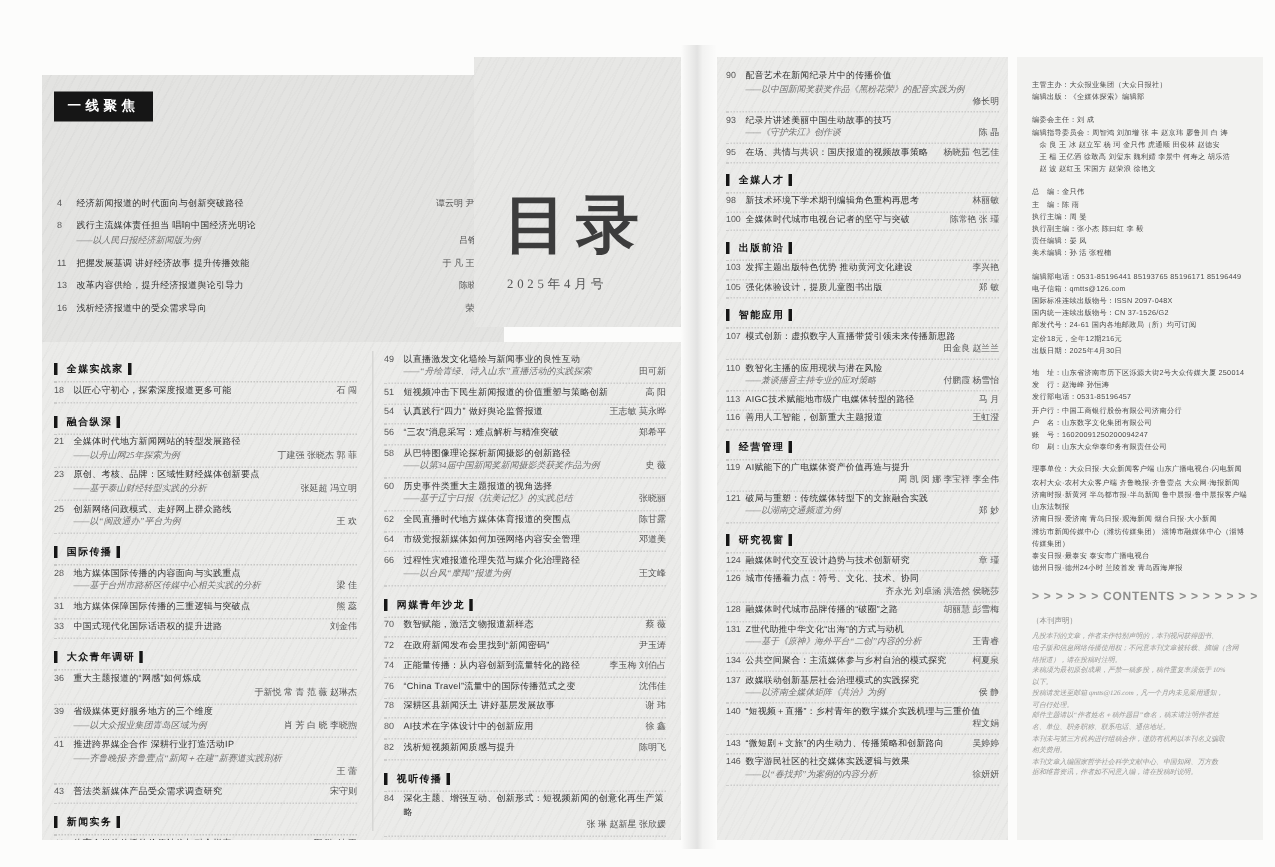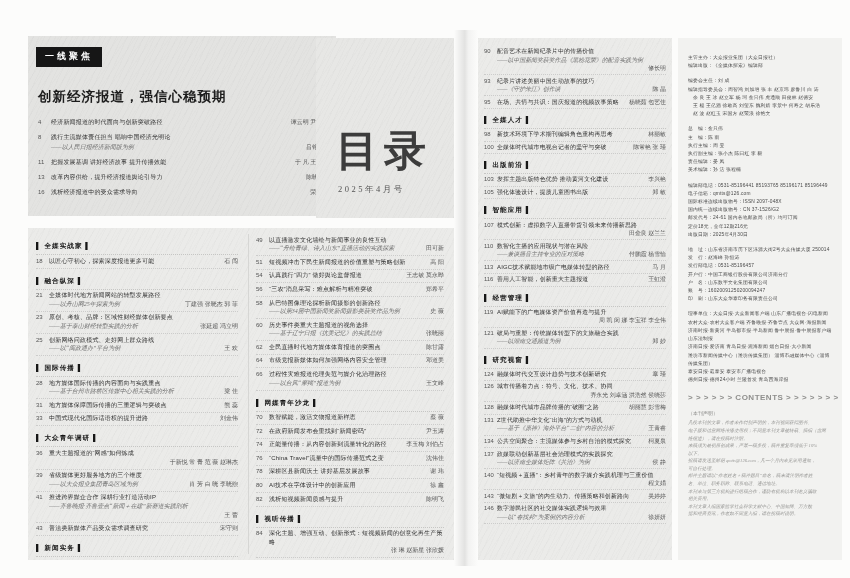--- a/index.html
+++ b/index.html
@@ -10,21 +10,21 @@
     color:#333;
   }
   .card{
     position:absolute;overflow:hidden;
     background-color:#ebebe9;
     background-image:
       repeating-linear-gradient(115deg, rgba(0,0,0,0.016) 0 1px, rgba(0,0,0,0) 1px 5px),
       repeating-linear-gradient(-55deg, rgba(0,0,0,0.012) 0 1px, rgba(0,0,0,0) 1px 7px);
   }
   
-  #feature{left:28px;top:36px;width:308px;height:180px;background-color:#e3e3e1;}
+  #feature{left:28px;top:50px;width:308px;height:180px;background-color:#e3e3e1;}
   .badge{
     position:absolute;left:8px;top:11px;background:#161616;color:#fff;
     font-size:9px;font-weight:bold;letter-spacing:3px;padding:3px 9px 4px;
   }
   .feature-title{
     position:absolute;left:10px;top:52px;font-size:13.5px;font-weight:bold;color:#1d1d1d;letter-spacing:1px;
   }
   #feature-items{position:absolute;left:10px;right:12px;top:78px;}
   #feature-items .item{border-bottom:none;padding:2.6px 0;}
   #feature-items .row{line-height:10px;}
@@ -87,21 +87,20 @@
     background:linear-gradient(90deg, rgba(0,0,0,0) 0%, rgba(0,0,0,0.10) 45%, rgba(0,0,0,0.04) 60%, rgba(0,0,0,0) 100%);
   }
 </style>
 </head>
 <body>
 
 <div id="spine"></div>
 
 <div id="feature" class="card">
   <div class="badge">一线聚焦</div>
-  <div class="feature-title">创新经济报道，强信心稳预期</div>
   <div id="feature-items">
       <div class="item">
         <div class="row">
           <span class="num">4</span>
           <span class="tt">经济新闻报道的时代面向与创新突破路径</span>
           <span class="au">谭云明 尹 航</span>
         </div>
       </div>
       <div class="item">
         <div class="row">

